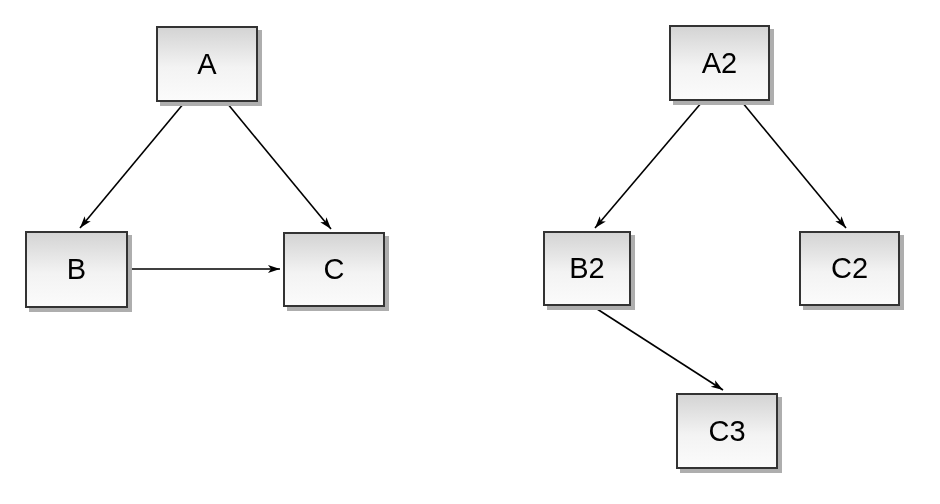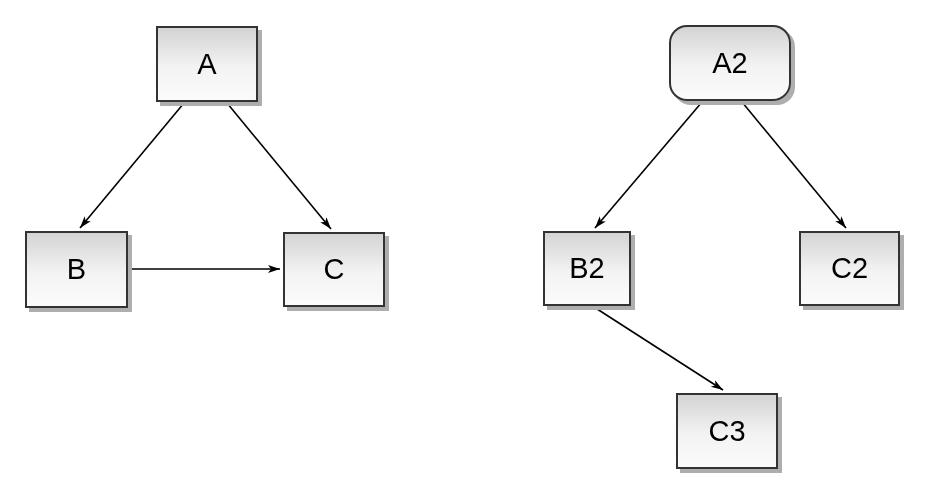--- a/index.html
+++ b/index.html
@@ -57,21 +57,21 @@
   <div id="nodes-layer">
       <div class="node" style="left: 156px; top: 26px; width: 102px; height: 76px;">
         <span class="node-label">A</span>
       </div>
       <div class="node" style="left: 25px; top: 231px; width: 103px; height: 77px;">
         <span class="node-label">B</span>
       </div>
       <div class="node" style="left: 283px; top: 232px; width: 102px; height: 75px;">
         <span class="node-label">C</span>
       </div>
-      <div class="node" style="left: 669px; top: 25px; width: 122px; height: 76px; border-radius: 18px;">
+      <div class="node" style="left: 669px; top: 25px; width: 101px; height: 76px;">
         <span class="node-label">A2</span>
       </div>
       <div class="node" style="left: 543px; top: 231px; width: 88px; height: 75px;">
         <span class="node-label">B2</span>
       </div>
       <div class="node" style="left: 799px; top: 231px; width: 101px; height: 75px;">
         <span class="node-label">C2</span>
       </div>
       <div class="node" style="left: 676px; top: 393px; width: 102px; height: 76px;">
         <span class="node-label">C3</span>

